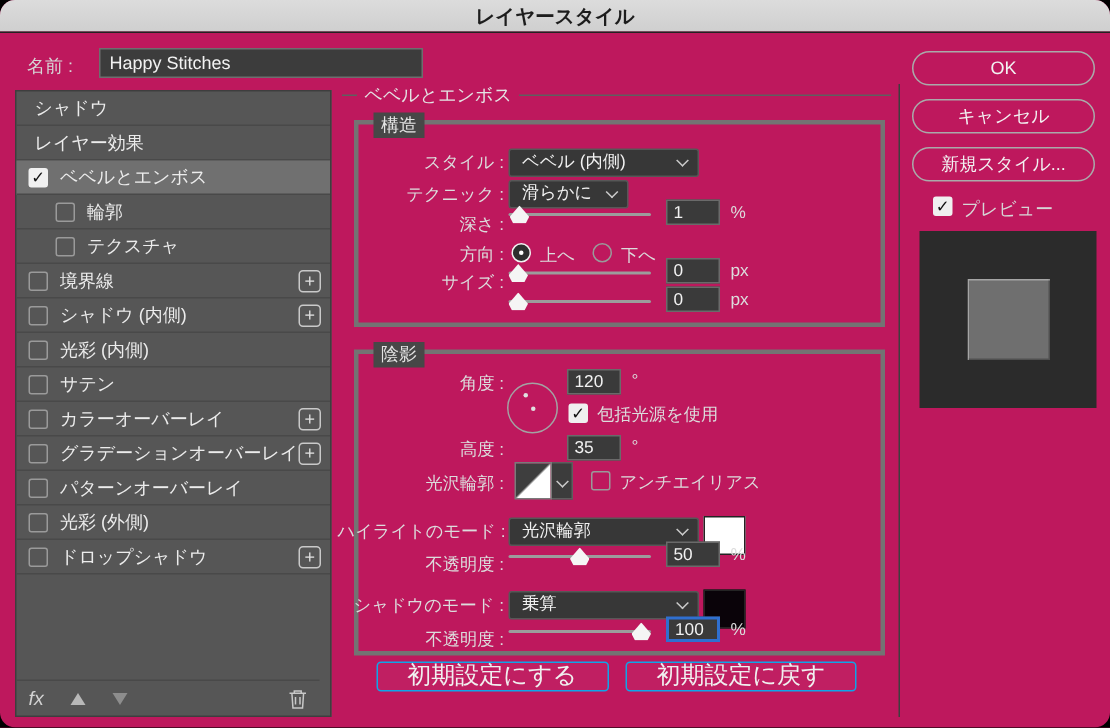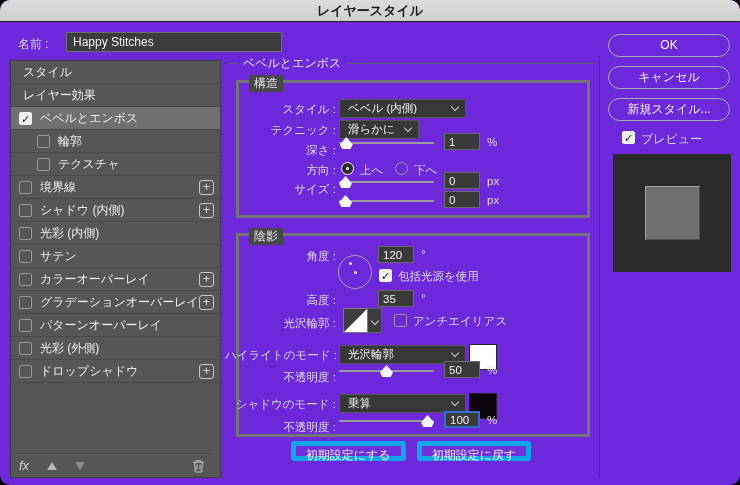--- a/index.html
+++ b/index.html
@@ -1,17 +1,17 @@
 <!DOCTYPE html>
 <html><head>
 <meta charset="utf-8">
 <style>
   html,body{margin:0;padding:0;background:#000;}
   *{box-sizing:border-box;font-family:"Liberation Sans","DejaVu Sans",sans-serif;}
-  #dialog{position:relative;width:740px;height:485px;background:#6d28d9;border-radius:10px;overflow:hidden;margin:0 auto;}
+  #dialog{position:relative;width:740px;height:485px;background:#be185d;border-radius:10px;overflow:hidden;margin:0 auto;}
   .abs{position:absolute;}
   
   #titlebar{position:absolute;left:0;top:0;width:740px;height:22px;background:linear-gradient(#dcdcdc,#cfcfcf);border-bottom:1px solid #222;}
   #titlebar .t{display:block;text-align:center;line-height:22px;font-size:13px;font-weight:600;color:#1d1d1d;}
   
   .field-label{font-size:12px;color:#d6d6d6;white-space:nowrap;}
   #name-input{position:absolute;left:66px;top:32px;width:216px;height:20px;background:#3c3c3c;border:1px solid #6e6e6e;color:#f2f2f2;font-size:12px;padding:0 6px;outline:none;}
   
   .pill{position:absolute;left:608px;width:122px;height:23px;border:1px solid #aaa;border-radius:12px;background:transparent;color:#f2f2f2;font-size:12px;text-align:center;line-height:21px;cursor:default;}
   
@@ -61,21 +61,21 @@
   .radio.unsel{border:1px solid #9a9a9a;}
   .inline-label{position:absolute;font-size:11.5px;color:#dcdcdc;white-space:nowrap;}
   .dial{position:absolute;left:99px;top:19px;width:34px;height:34px;border:1px solid #a3a3a3;border-radius:50%;}
   .dial .c{position:absolute;left:15px;top:15px;width:3px;height:3px;background:#e0e0e0;border-radius:50%;}
   .dial .m{position:absolute;left:10px;top:6px;width:3px;height:3px;background:#e0e0e0;border-radius:50%;}
   .gloss{position:absolute;left:104px;top:72px;width:25px;height:25px;border:1px solid #7a7a7a;background:linear-gradient(to bottom right,#3e3e3e 48%,#969696 49.5%,#969696 50.5%,#ffffff 52%);}
   .gloss-btn{position:absolute;left:129px;top:72px;width:14px;height:25px;border:1px solid #5e5e5e;border-left:none;background:#3c3c3c;}
   .gloss-btn .chev{right:3px;top:9px;}
   .swatch{position:absolute;left:230px;width:28px;height:26px;border:1px solid #242424;}
   #main-footer{position:absolute;left:0;top:385px;width:378px;display:flex;justify-content:center;gap:11px;}
-  .flat-btn{height:20px;padding:0 10px;border:5px solid #0ea5e9;border-radius:3px;background:rgba(255,255,255,0.03);color:#f0f0f0;font-size:12px;line-height:18px;white-space:nowrap;}
+  .flat-btn{height:20px;padding:0 20px;border:1px solid #0ea5e9;border-radius:3px;background:rgba(255,255,255,0.03);color:#f0f0f0;font-size:16px;line-height:18px;white-space:nowrap;}
 </style>
 </head>
 <body>
 
 <div id="dialog">
 
   <div id="titlebar">
     <span class="t">レイヤースタイル</span>
   </div>
 
@@ -88,21 +88,21 @@
   <div class="abs cb checked" style="left:622px;top:131px;">
       <span>✓</span>
     </div>
   <div class="abs field-label" style="left:641px;top:131px;">プレビュー</div>
   <div id="preview-box">
     <div id="preview-square"></div>
   </div>
 
   <div id="sidebar">
     <div class="sb-row noncb">
-        <span class="sb-label">スタイル</span>
+        <span class="sb-label">シャドウ</span>
       </div>
     <div class="sb-row noncb">
         <span class="sb-label">レイヤー効果</span>
       </div>
     <div class="sb-row selected">
       <span class="cb checked">
           <span>✓</span>
         </span>
       <span class="sb-label">ベベルとエンボス</span>
     </div>

